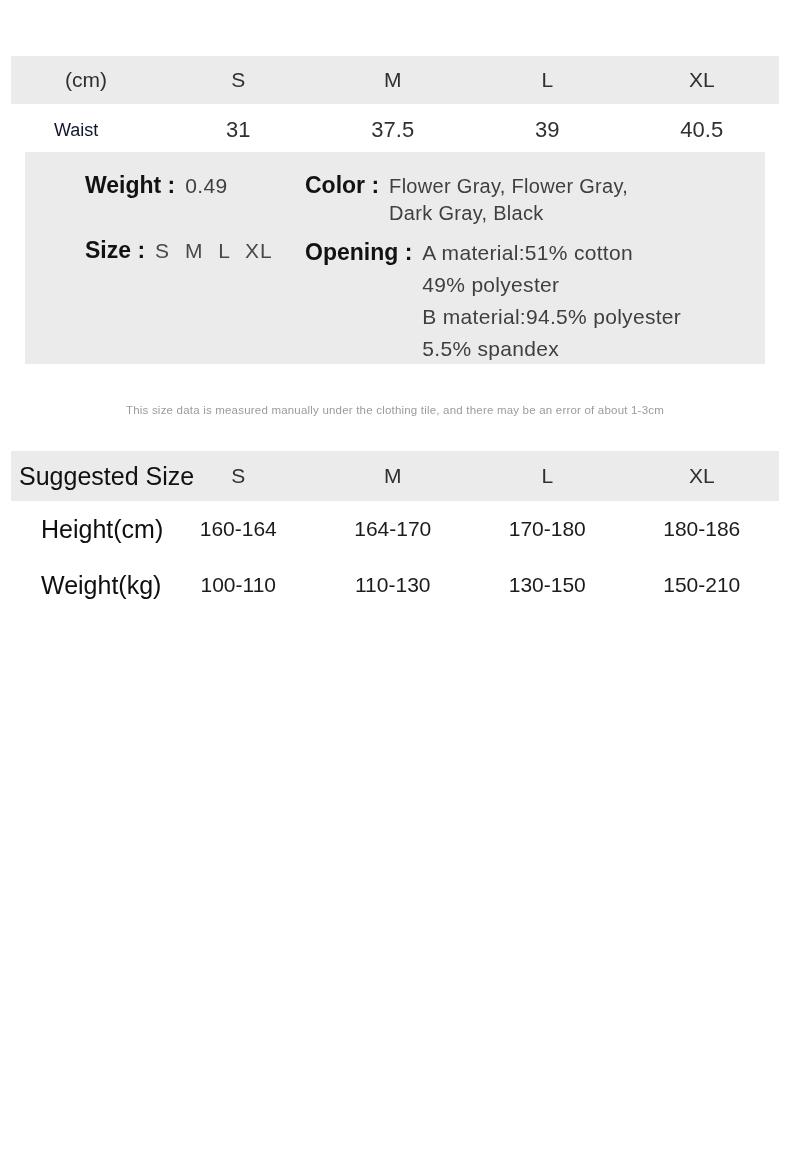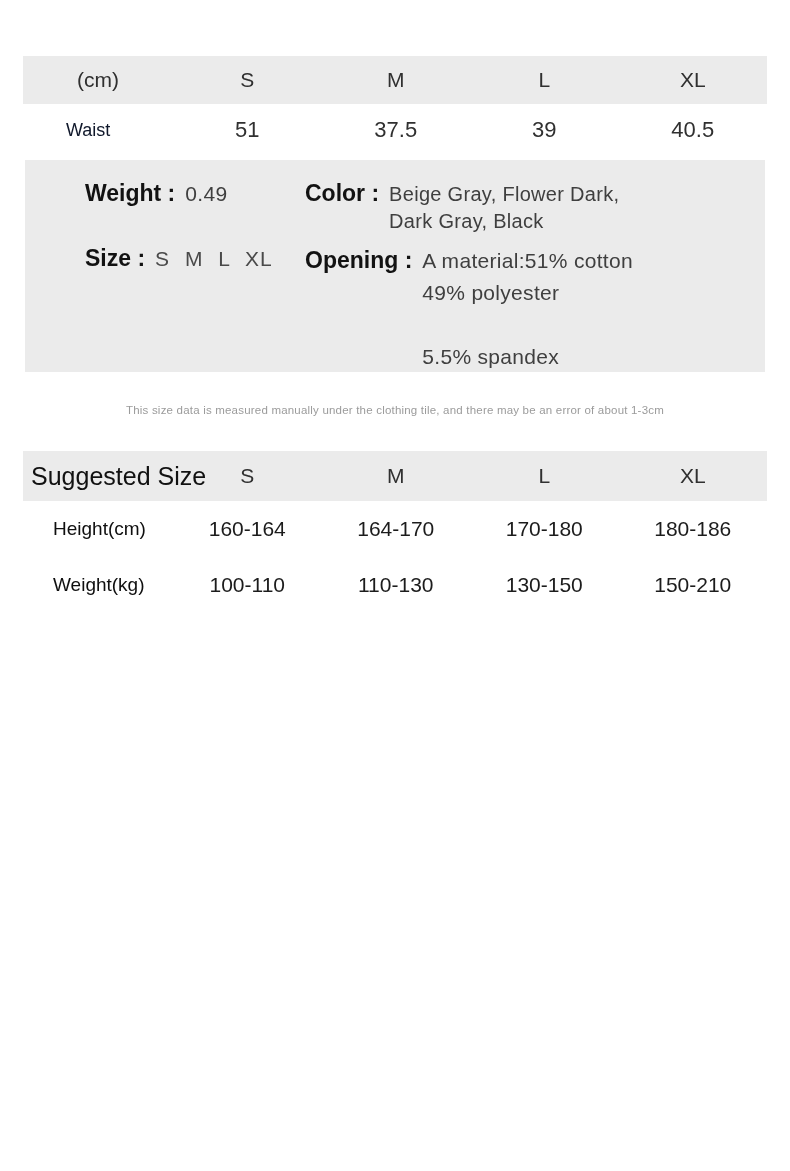--- a/index.html
+++ b/index.html
@@ -7,21 +7,21 @@
     width:790px;height:1171px;
     background:#ffffff;
     font-family:"Liberation Sans", sans-serif;
     color:#1a1a1a;
     position:relative;
     overflow:hidden;
   }
   
   .info-panel{
     position:absolute;
-    left:25px; top:160px;
+    left:25px; top:152px;
     width:740px; height:212px;
     background:#ebebeb;
     box-sizing:border-box;
     padding:20px 10px 0 60px;
   }
   .info-row{display:flex; align-items:flex-start;}
   .info-row + .info-row{margin-top:10px;justify-content:center;}
   .pair-left{width:220px; flex:0 0 220px; display:flex; align-items:baseline;}
   .pair-right{flex:1; display:flex; align-items:baseline;}
   .lbl{
@@ -35,21 +35,21 @@
     font-size:21px;
     color:#3f3f3f;
     margin-left:10px;
     letter-spacing:0.3px;
   }
   .val.multiline{line-height:27px; font-size:20px;}
   .val.material-block{line-height:32px; font-size:21px;}
   .size-val{letter-spacing:1px; word-spacing:8px; color:#4a4a4a;}
   
   .grid5{
-    margin:0 23px;
+    margin:0 11px;
     display:grid;
     grid-template-columns:150px 1fr 1fr 1fr 1fr;
     align-items:center;
   }
   .chart-header{
     margin-top:56px;
     height:48px;
     background:#ebebeb;
     font-size:21px;
     color:#3a3a3a;
@@ -87,69 +87,69 @@
     font-size:25px;
     color:#111111;
     white-space:nowrap;
     overflow:visible;
   }
   .suggested-row{height:56px; font-size:21px;}
   .suggested-row:first-of-type{margin-top:18px;}
   .suggested-row .cell{color:#1c1c1c;}
   .suggested-row .cell.row-label{
     padding-left:30px;
-    font-size:19px;
+    font-size:25px;
     color:#0f0f0f;
   }
 </style>
 </head>
 <body>
 
 <div class="info-panel">
   <div class="info-row">
     <div class="pair-left">
       <span class="lbl">Weight :</span>
       <span class="val">0.49</span>
     </div>
     <div class="pair-right">
       <span class="lbl">Color :</span>
       <span class="val multiline">
-        <span>Beige Gray, Flower Dark,</span><br>
+        <span>Flower Gray, Flower Gray,</span><br>
         <span>Dark Gray, Black</span>
       </span>
     </div>
   </div>
   <div class="info-row">
     <div class="pair-left">
       <span class="lbl">Size :</span>
       <span class="val size-val">S M  L  XL</span>
     </div>
     <div class="pair-right">
       <span class="lbl">Opening :</span>
       <span class="val material-block">
         <span>A material:51% cotton</span><br>
         <span>49% polyester</span><br>
-        <br>
+        <span>B material:94.5% polyester</span><br>
         <span>5.5% spandex</span>
       </span>
     </div>
   </div>
 </div>
 
 <div class="grid5 chart-header">
   <div class="cell">(cm)</div>
   <div class="cell">S</div>
   <div class="cell">M</div>
   <div class="cell">L</div>
   <div class="cell">XL</div>
 </div>
 
 <div class="grid5 chart-row">
   <div class="cell row-label">Waist</div>
-  <div class="cell">51</div>
+  <div class="cell">31</div>
   <div class="cell">37.5</div>
   <div class="cell">39</div>
   <div class="cell">40.5</div>
 </div>
 <div class="grid5 chart-row">
   <div class="cell row-label">Hip</div>
   <div class="cell">59</div>
   <div class="cell">61</div>
   <div class="cell">63</div>
   <div class="cell">65</div>

